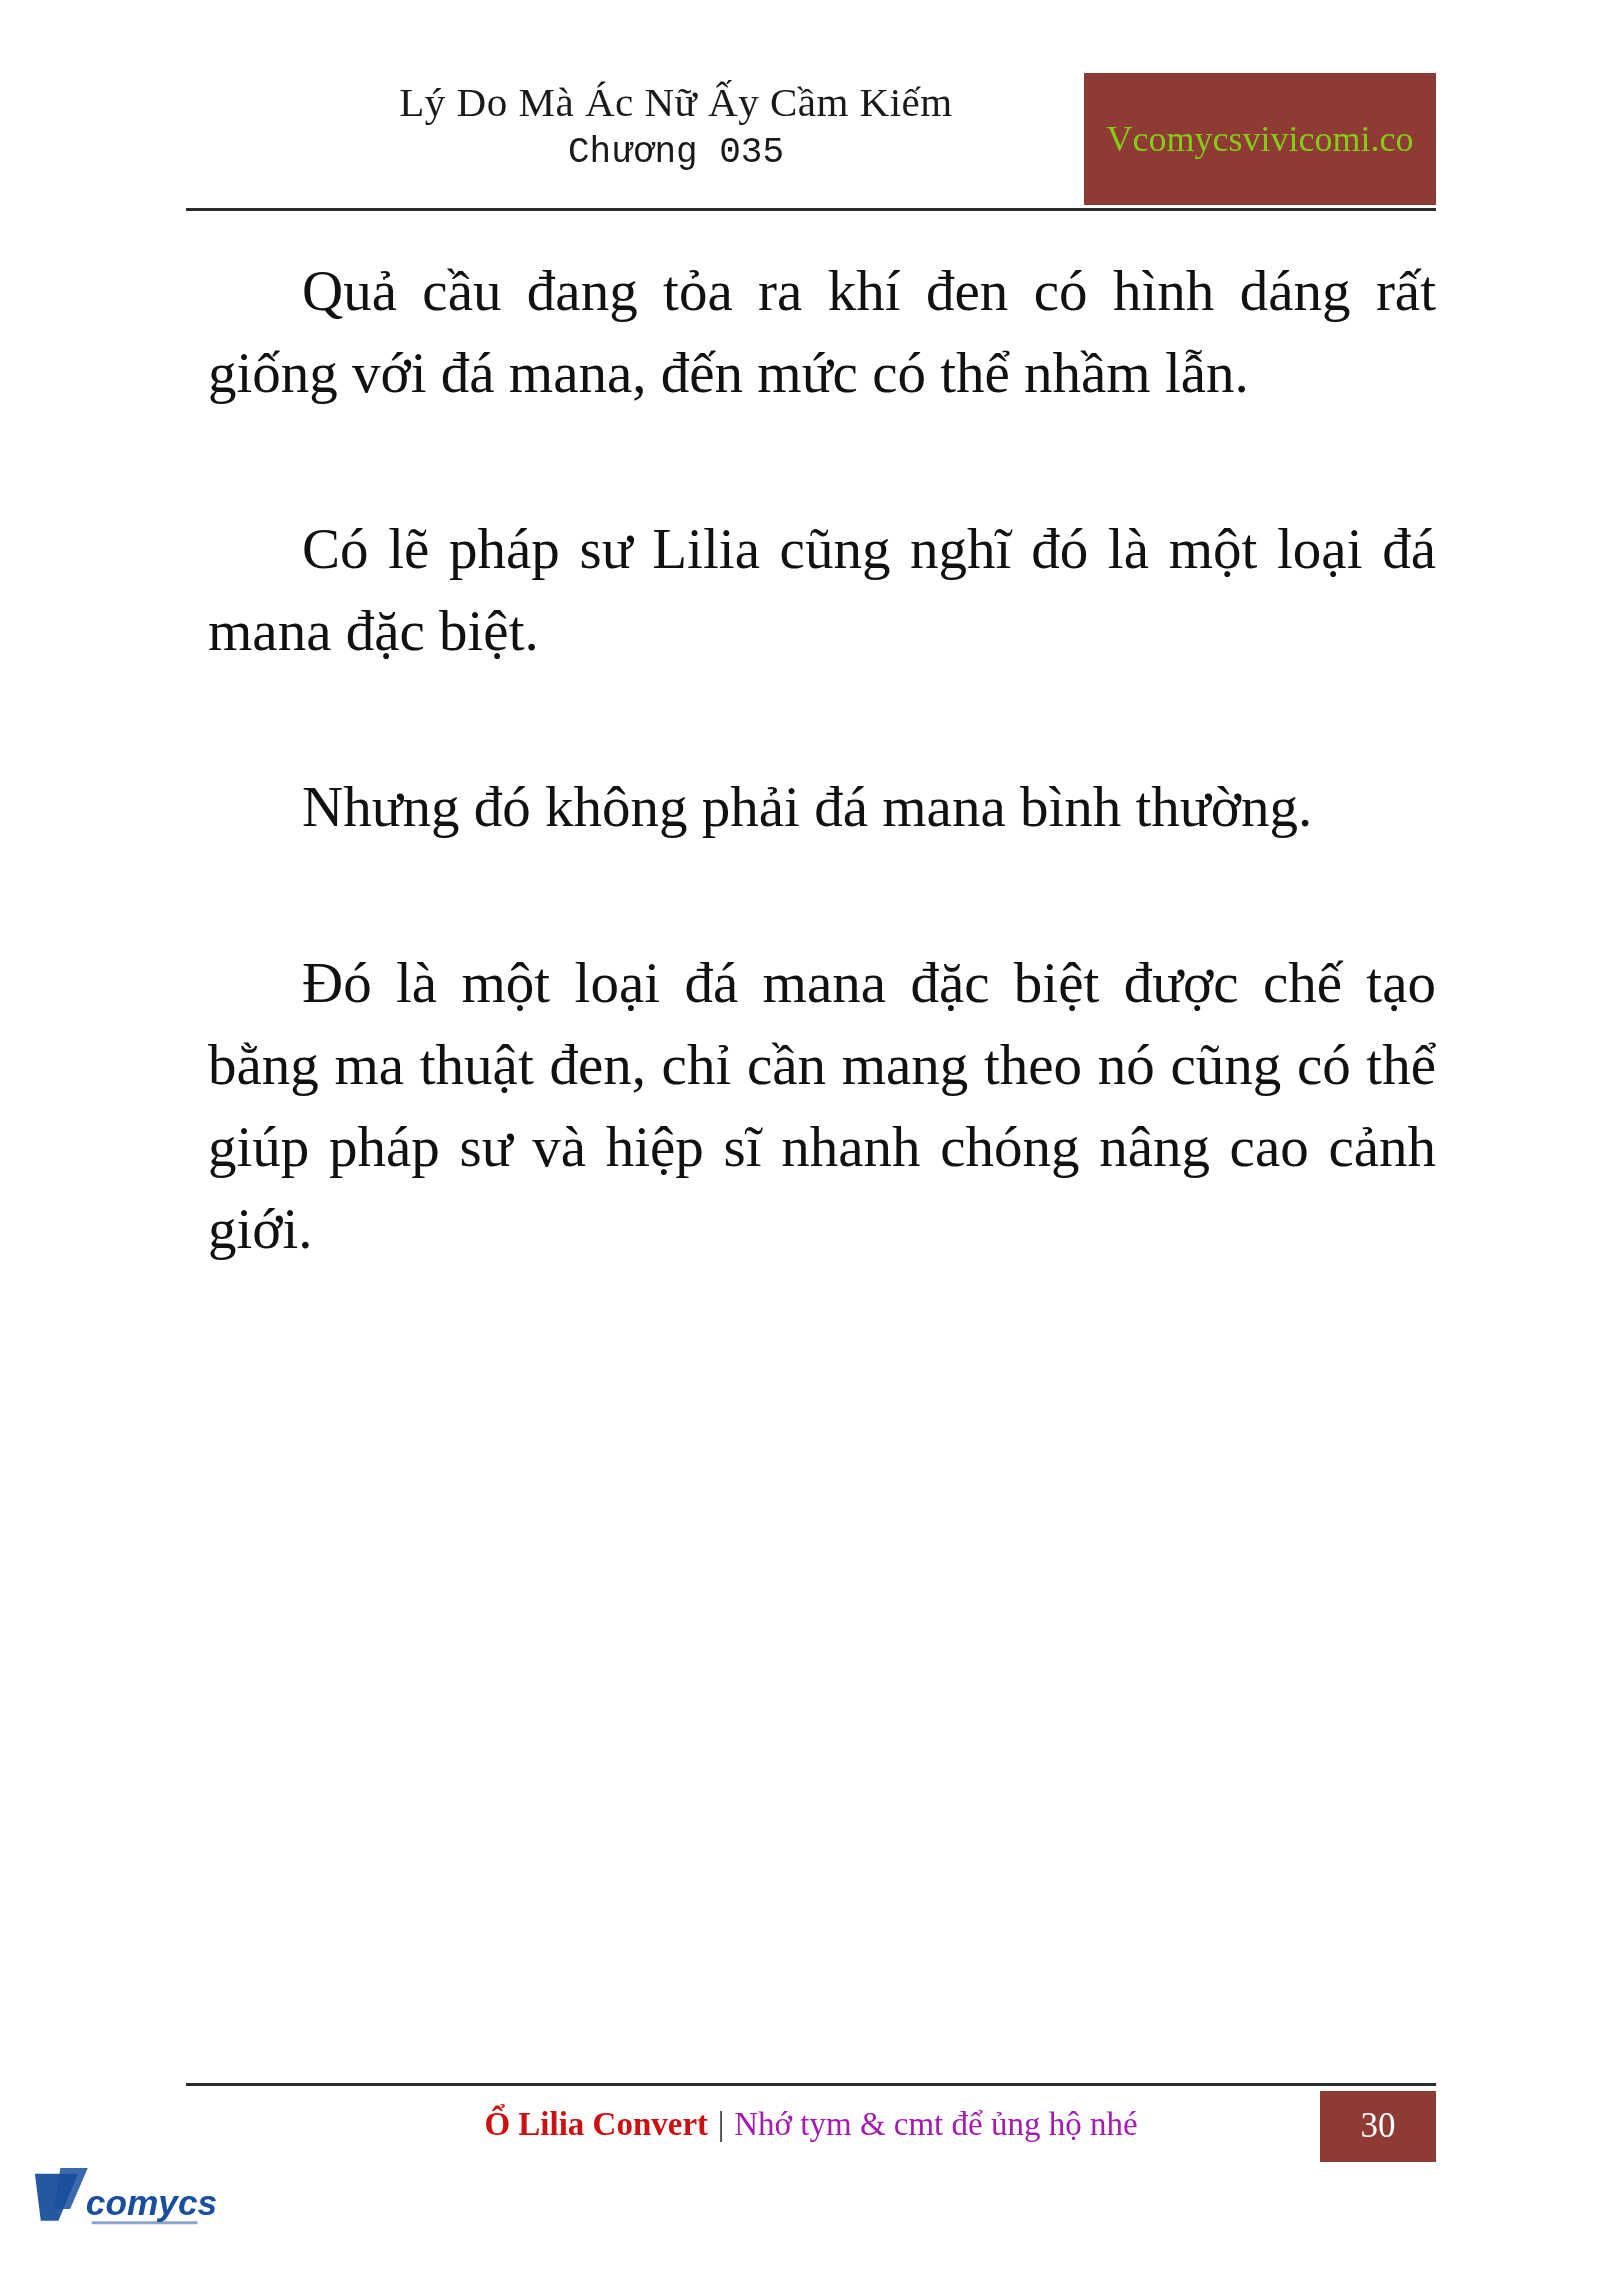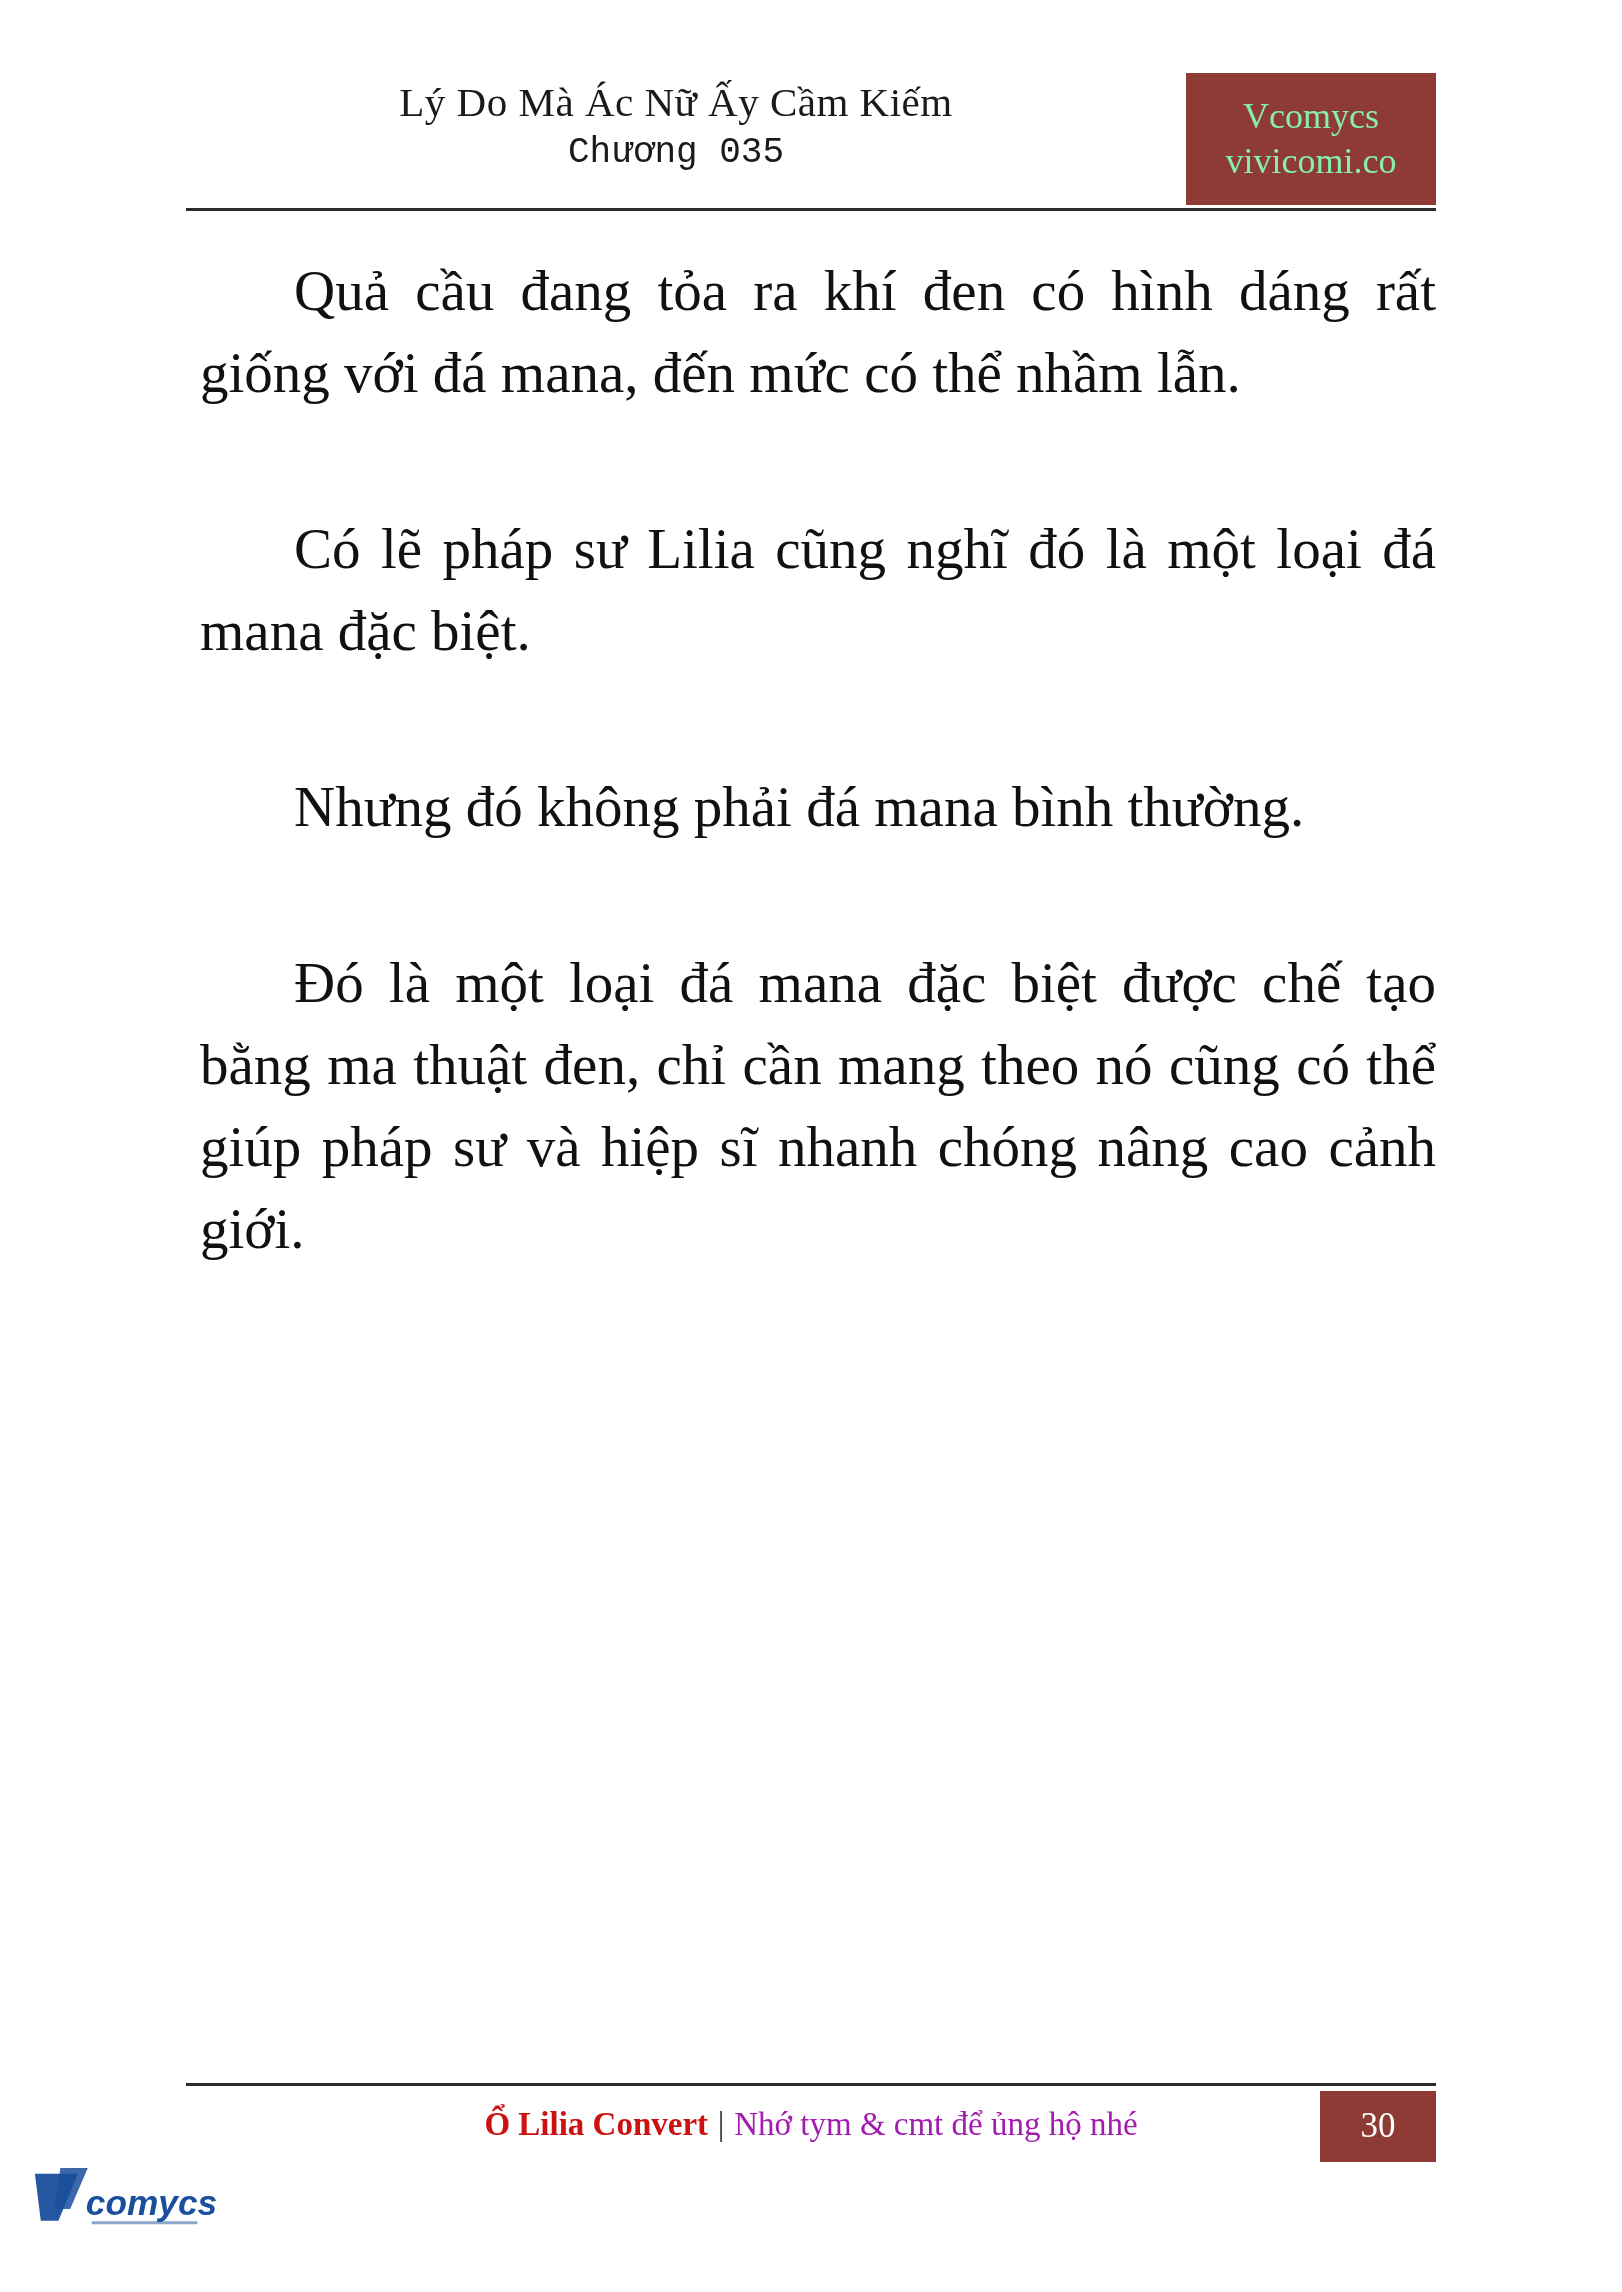--- a/index.html
+++ b/index.html
@@ -55,26 +55,26 @@
   .header-chapter {
     font-size: 36px;
     line-height: 47px;
     margin-top: 2px;
     font-family: Liberation Mono, monospace;
   }
   .brand-box {
     position: absolute;
     right: 0;
     top: -4.9px;
-    width: 250px;
+    width: 352px;
     height: 132px;
     background: #8e3b36;
-    color: #86efac;
+    color: #84cc16;
     display: flex;
-    flex-direction: column;
+    flex-direction: row;
     align-items: center;
     justify-content: center;
     line-height: 1.25;
   }
   .brand-name {
     font-size: 36px;
   }
   .brand-url {
     font-size: 36px;
   }
@@ -86,21 +86,21 @@
     top: 250px;
     width: 1240px;
   }
   .para {
     font-size: 57px;
     line-height: 82px;
     color: #111111;
     text-align: justify;
     text-justify: inter-word;
     text-indent: 94px;
-    margin: 0 0 94px 4px;
+    margin: 0 0 94px 12px;
   }
   .para.last {
     margin-bottom: 0;
   }
 
   
   .footer {
     position: absolute;
     left: 186px;
     top: 2083px;

